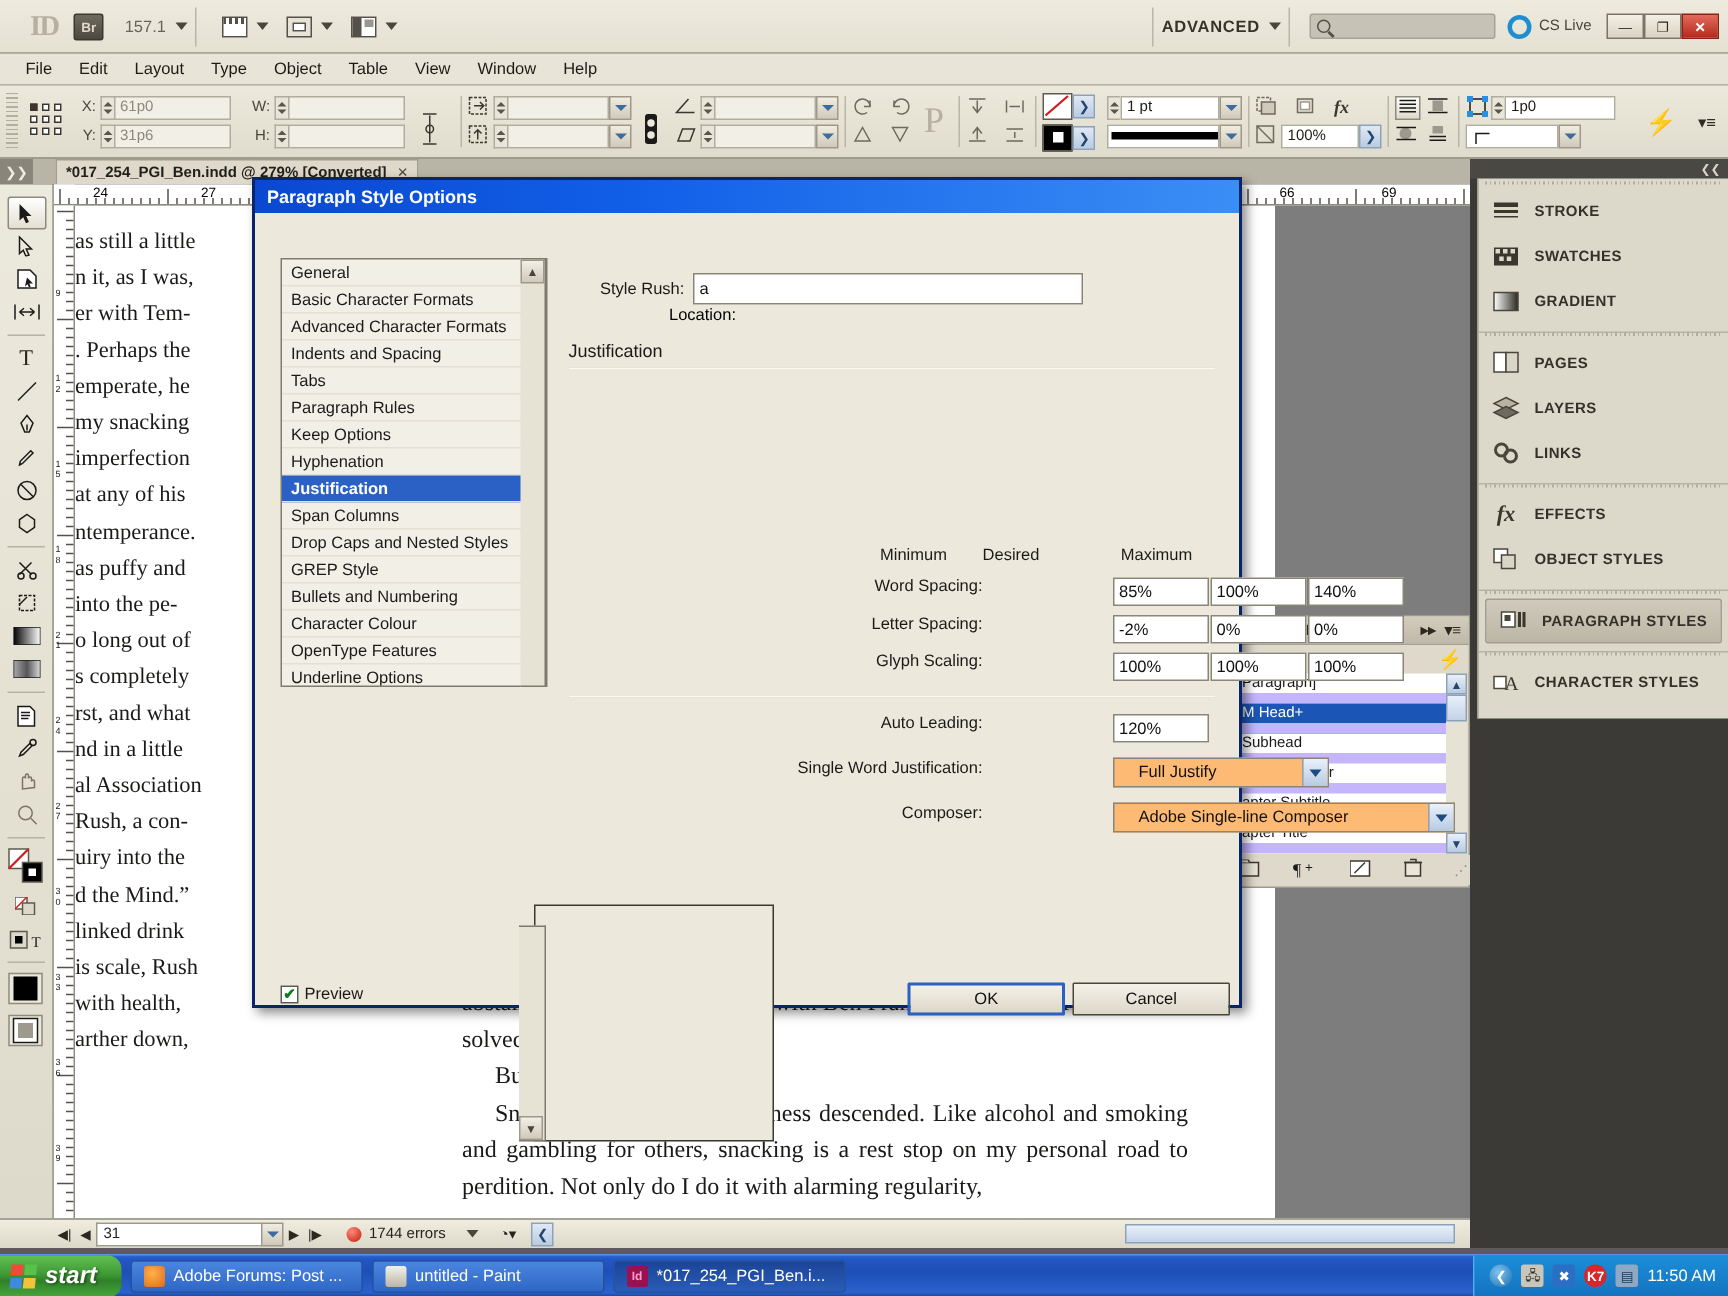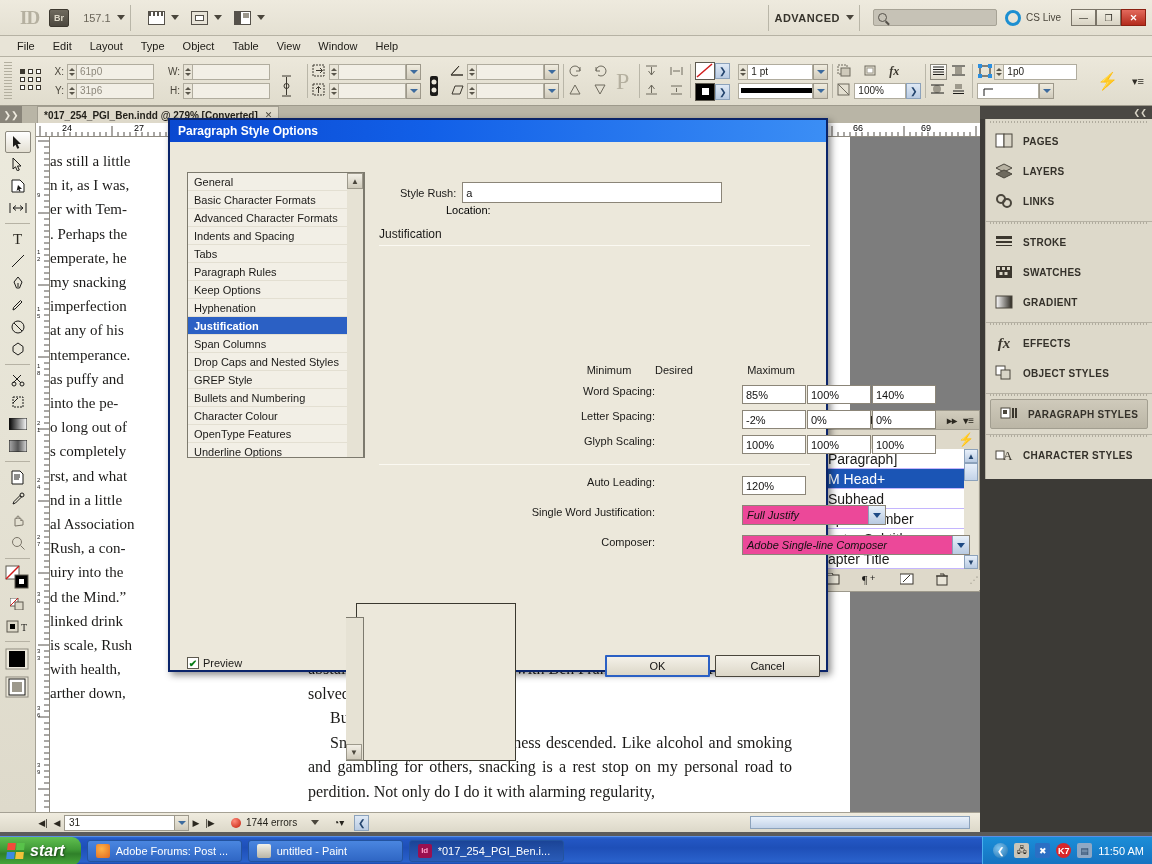--- a/index.html
+++ b/index.html
@@ -140,22 +140,22 @@
 
   
   #ps-panel {
     position:absolute; left:822px; top:410px; width:158px; height:182px;
     background:#ded9ca; border:1px solid #9d998c;
   }
   #ps-head { height:19px; background:linear-gradient(#d2cdbd,#bdb8a8); display:flex;align-items:center;
              font-size:10px;font-weight:bold;color:#2b2820; padding-left:4px; border-bottom:1px solid #a5a194;}
   #ps-sub { height:18px; background:#ded9ca; display:flex;align-items:center; padding:0 4px; font-size:10px;}
   #ps-list { position:absolute; left:1px; top:38px; width:142px; height:120px; background:#fff; overflow:hidden;}
-  .ps-item { height:20px; display:flex;align-items:center; padding-left:4px; font-size:14px; color:#1b1a18;
-             border-bottom:1px solid #c4b5fd;text-align:center;}
+  .ps-item { height:20px; display:flex;align-items:center; padding-left:4px; font-size:10px; color:#1b1a18;
+             border-bottom:7px solid #c4b5fd;text-align:center;}
   .ps-item.sel { background:#1b55b5; color:#fff; font-weight:normal; }
   .sb-btn { width:14px;height:14px;background:linear-gradient(#e8f0fa,#b9cbe2);border:1px solid #8ca2bb;
             display:flex;align-items:center;justify-content:center;color:#24456e;font-size:8px;}
   .sb-thumb { width:14px;height:18px;background:linear-gradient(#e8f0fa,#c3d3e8);border:1px solid #8ca2bb;}
   #ps-foot { position:absolute; left:1px; bottom:1px; width:156px; height:20px; background:#ded9ca;
              display:flex;align-items:center;justify-content:center;gap:22px; font-size:10px; color:#2b2820;}
 
   
   #right-dock {
     position:absolute; left:980px; top:106px; width:172px; height:726px;
@@ -196,22 +196,22 @@
               display:flex;align-items:center;justify-content:center;color:#4a463c;font-size:8px;}
   #preview-box {
     position:absolute; left:186px; top:461px; width:160px; height:158px;
     background:#ece8db; border:1px solid #3a382f;
   }
   .f-label { font-size:11px; color:#1b1a18; text-align:right; }
   .inp {
     background:#fff; border:1px solid #8b8578; height:19px; font-size:11px; color:#121110;
     padding:0 3px; display:flex; align-items:center; font-family:"Liberation Sans", sans-serif;
   }
-  .combo { background:#ec4899; border:1px solid #8b8578; height:20px; display:flex; align-items:center;
-           font-size:11px; color:#121110; padding-left:4px;font-style:italic; }
+  .combo { background:#fdba74; border:1px solid #8b8578; height:20px; display:flex; align-items:center;
+           font-size:11px; color:#121110; padding-left:16px; }
   .combo .cb-arrow { margin-left:auto; width:17px;height:18px;background:linear-gradient(#e9f1fb,#b8cae1);
                      border-left:1px solid #8ca2bb; display:flex;align-items:center;justify-content:center;}
   .combo .cb-arrow::after{content:"";border-left:4px solid transparent;border-right:4px solid transparent;border-top:5px solid #1e4a84;}
   .hdr-col { font-size:11px; color:#1b1a18; text-align:center; }
   .hr { height:1px; background:#bab5a6; border-bottom:1px solid #fbf9f2; }
   .dbtn {
     width:105px; height:22px; background:linear-gradient(#f4f1e8,#dcd7c8); border:1px solid #4a463c;
     display:flex;align-items:center;justify-content:center; font-size:11px; color:#121110; border-radius:1px;
   }
   .dbtn.def { border:2px solid #2b60c4; }
@@ -1169,47 +1169,20 @@
 <div id="right-dock">
   <div id="dock-top">
     <span>❮❮</span>
   </div>
   <div id="dock-inner">
 
     <div class="dgroup">
       <div class="ditem">
         <span class="dicon">
           <svg width="20" height="18">
-              <rect x="2" y="2" width="8" height="13" fill="#fff" stroke="#4a463c"></rect>
-              <rect x="10" y="2" width="8" height="13" fill="#d9d5c7" stroke="#4a463c"></rect>
-            </svg></span>
-        <span class="dlabel">PAGES</span>
-      </div>
-      <div class="ditem">
-        <span class="dicon">
-          <svg width="20" height="18">
-              <path d="M10 2l8 4-8 4-8-4z" fill="#b7b2a2" stroke="#4a463c"></path>
-              <path d="M10 8l8 4-8 4-8-4z" fill="#6e6a5e" stroke="#4a463c"></path>
-            </svg></span>
-        <span class="dlabel">LAYERS</span>
-      </div>
-      <div class="ditem">
-        <span class="dicon">
-          <svg width="20" height="18">
-              <circle cx="7" cy="7" r="4" fill="none" stroke="#4a463c" stroke-width="2"></circle>
-              <circle cx="13" cy="11" r="4" fill="none" stroke="#4a463c" stroke-width="2"></circle>
-            </svg></span>
-        <span class="dlabel">LINKS</span>
-      </div>
-    </div>
-
-    <div class="dgroup">
-      <div class="ditem">
-        <span class="dicon">
-          <svg width="20" height="18">
               <g fill="#3b372e">
                 <rect x="2" y="3" width="16" height="3"></rect>
                 <rect x="2" y="8" width="16" height="2"></rect>
                 <rect x="2" y="12" width="16" height="1"></rect>
               </g>
             </svg></span>
         <span class="dlabel">STROKE</span>
       </div>
       <div class="ditem">
         <span class="dicon">
@@ -1235,20 +1208,47 @@
                 </linearGradient>
               </defs>
               <rect x="2" y="3" width="16" height="12" fill="url(#gd)" stroke="#4a463c"></rect>
             </svg></span>
         <span class="dlabel">GRADIENT</span>
       </div>
     </div>
 
     <div class="dgroup">
       <div class="ditem">
+        <span class="dicon">
+          <svg width="20" height="18">
+              <rect x="2" y="2" width="8" height="13" fill="#fff" stroke="#4a463c"></rect>
+              <rect x="10" y="2" width="8" height="13" fill="#d9d5c7" stroke="#4a463c"></rect>
+            </svg></span>
+        <span class="dlabel">PAGES</span>
+      </div>
+      <div class="ditem">
+        <span class="dicon">
+          <svg width="20" height="18">
+              <path d="M10 2l8 4-8 4-8-4z" fill="#b7b2a2" stroke="#4a463c"></path>
+              <path d="M10 8l8 4-8 4-8-4z" fill="#6e6a5e" stroke="#4a463c"></path>
+            </svg></span>
+        <span class="dlabel">LAYERS</span>
+      </div>
+      <div class="ditem">
+        <span class="dicon">
+          <svg width="20" height="18">
+              <circle cx="7" cy="7" r="4" fill="none" stroke="#4a463c" stroke-width="2"></circle>
+              <circle cx="13" cy="11" r="4" fill="none" stroke="#4a463c" stroke-width="2"></circle>
+            </svg></span>
+        <span class="dlabel">LINKS</span>
+      </div>
+    </div>
+
+    <div class="dgroup">
+      <div class="ditem">
         <span class="dicon" style="font-family:'Liberation Serif',serif;font-style:italic;font-weight:bold;font-size:15px;color:#3b372e;display:flex;align-items:center;justify-content:center">fx</span>
         <span class="dlabel">EFFECTS</span>
       </div>
       <div class="ditem">
         <span class="dicon">
           <svg width="20" height="18">
               <rect x="2" y="2" width="9" height="9" fill="#fff" stroke="#4a463c"></rect>
               <rect x="7" y="6" width="9" height="9" fill="#d9d5c7" stroke="#4a463c"></rect>
             </svg></span>
         <span class="dlabel">OBJECT STYLES</span>

